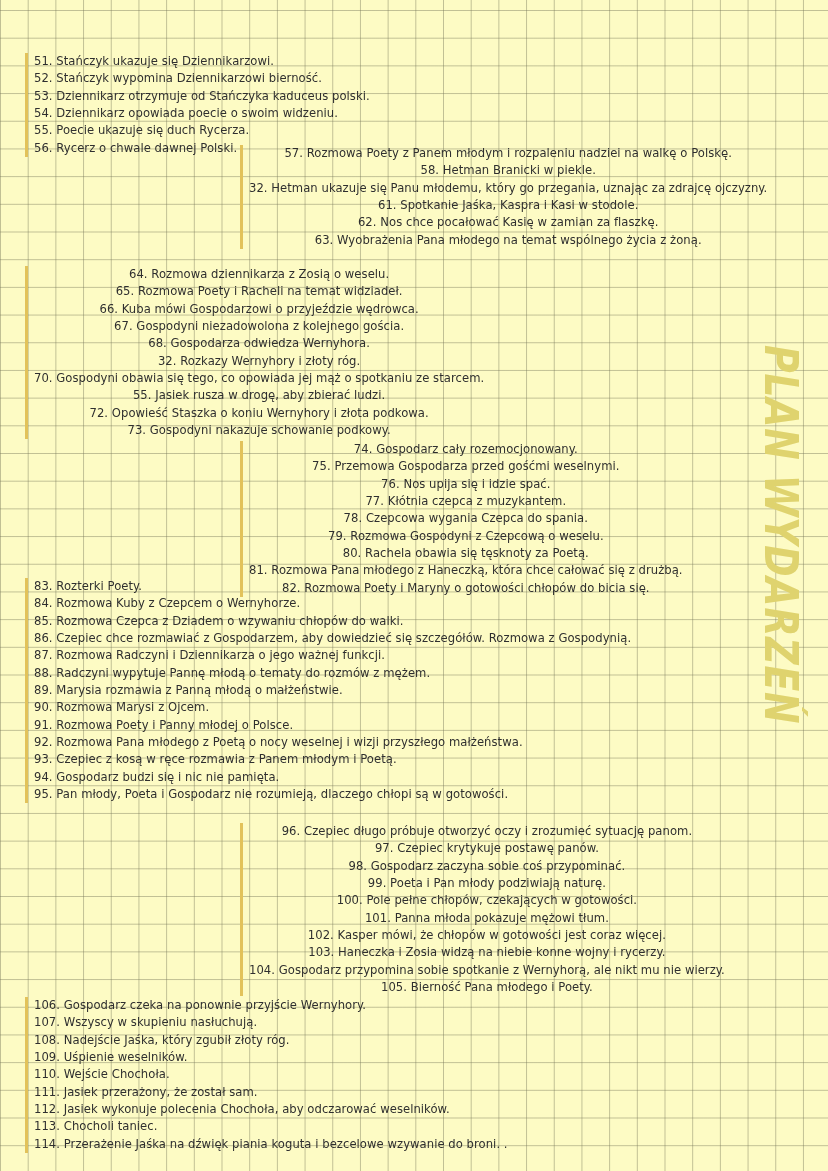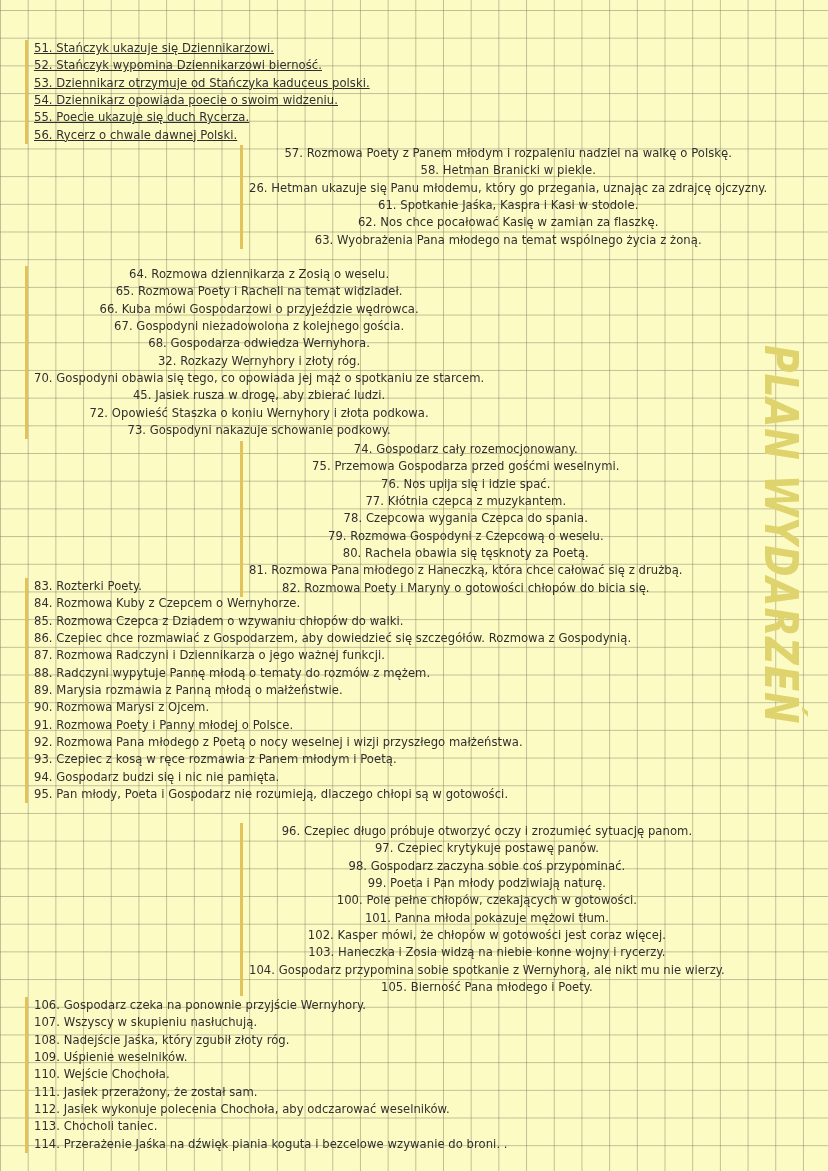--- a/index.html
+++ b/index.html
@@ -46,47 +46,47 @@
   }
   .title-inner {
     display: inline-block;
     transform: scaleX(0.82);
     transform-origin: 0 50%;
   }
 </style>
 </head>
 <body>
 
-<div class="section left" style="top:40px;text-decoration:underline;">
+<div class="section left" style="top:53px;">
   <div class="line">51. Stańczyk ukazuje się Dziennikarzowi.</div>
   <div class="line">52. Stańczyk wypomina Dziennikarzowi bierność.</div>
   <div class="line">53. Dziennikarz otrzymuje od Stańczyka kaduceus polski.</div>
   <div class="line">54. Dziennikarz opowiada poecie o swoim widzeniu.</div>
   <div class="line">55. Poecie ukazuje się duch Rycerza.</div>
   <div class="line">56. Rycerz o chwale dawnej Polski.</div>
 </div>
 
 <div class="section right" style="top:145px;">
   <div class="line">57. Rozmowa Poety z Panem młodym i rozpaleniu nadziei na walkę o Polskę.</div>
   <div class="line">58. Hetman Branicki w piekle.</div>
-  <div class="line">26. Hetman ukazuje się Panu młodemu, który go przegania, uznając za zdrajcę ojczyzny.</div>
+  <div class="line">32. Hetman ukazuje się Panu młodemu, który go przegania, uznając za zdrajcę ojczyzny.</div>
   <div class="line">61. Spotkanie Jaśka, Kaspra i Kasi w stodole.</div>
   <div class="line">62. Nos chce pocałować Kasię w zamian za flaszkę.</div>
   <div class="line">63. Wyobrażenia Pana młodego na temat wspólnego życia z żoną.</div>
 </div>
 
 <div class="section left" style="top:266px;text-align:center;">
   <div class="line">64. Rozmowa dziennikarza z Zosią o weselu.</div>
   <div class="line">65. Rozmowa Poety i Racheli na temat widziadeł.</div>
   <div class="line">66. Kuba mówi Gospodarzowi o przyjeździe wędrowca.</div>
   <div class="line">67. Gospodyni niezadowolona z kolejnego gościa.</div>
   <div class="line">68. Gospodarza odwiedza Wernyhora.</div>
   <div class="line">32. Rozkazy Wernyhory i złoty róg.</div>
   <div class="line">70. Gospodyni obawia się tego, co opowiada jej mąż o spotkaniu ze starcem.</div>
-  <div class="line">45. Jasiek rusza w drogę, aby zbierać ludzi.</div>
+  <div class="line">55. Jasiek rusza w drogę, aby zbierać ludzi.</div>
   <div class="line">72. Opowieść Staszka o koniu Wernyhory i złota podkowa.</div>
   <div class="line">73. Gospodyni nakazuje schowanie podkowy.</div>
 </div>
 
 <div class="section right" style="top:441px;">
   <div class="line">74. Gospodarz cały rozemocjonowany.</div>
   <div class="line">75. Przemowa Gospodarza przed gośćmi weselnymi.</div>
   <div class="line">76. Nos upija się i idzie spać.</div>
   <div class="line">77. Kłótnia czepca z muzykantem.</div>
   <div class="line">78. Czepcowa wygania Czepca do spania.</div>

